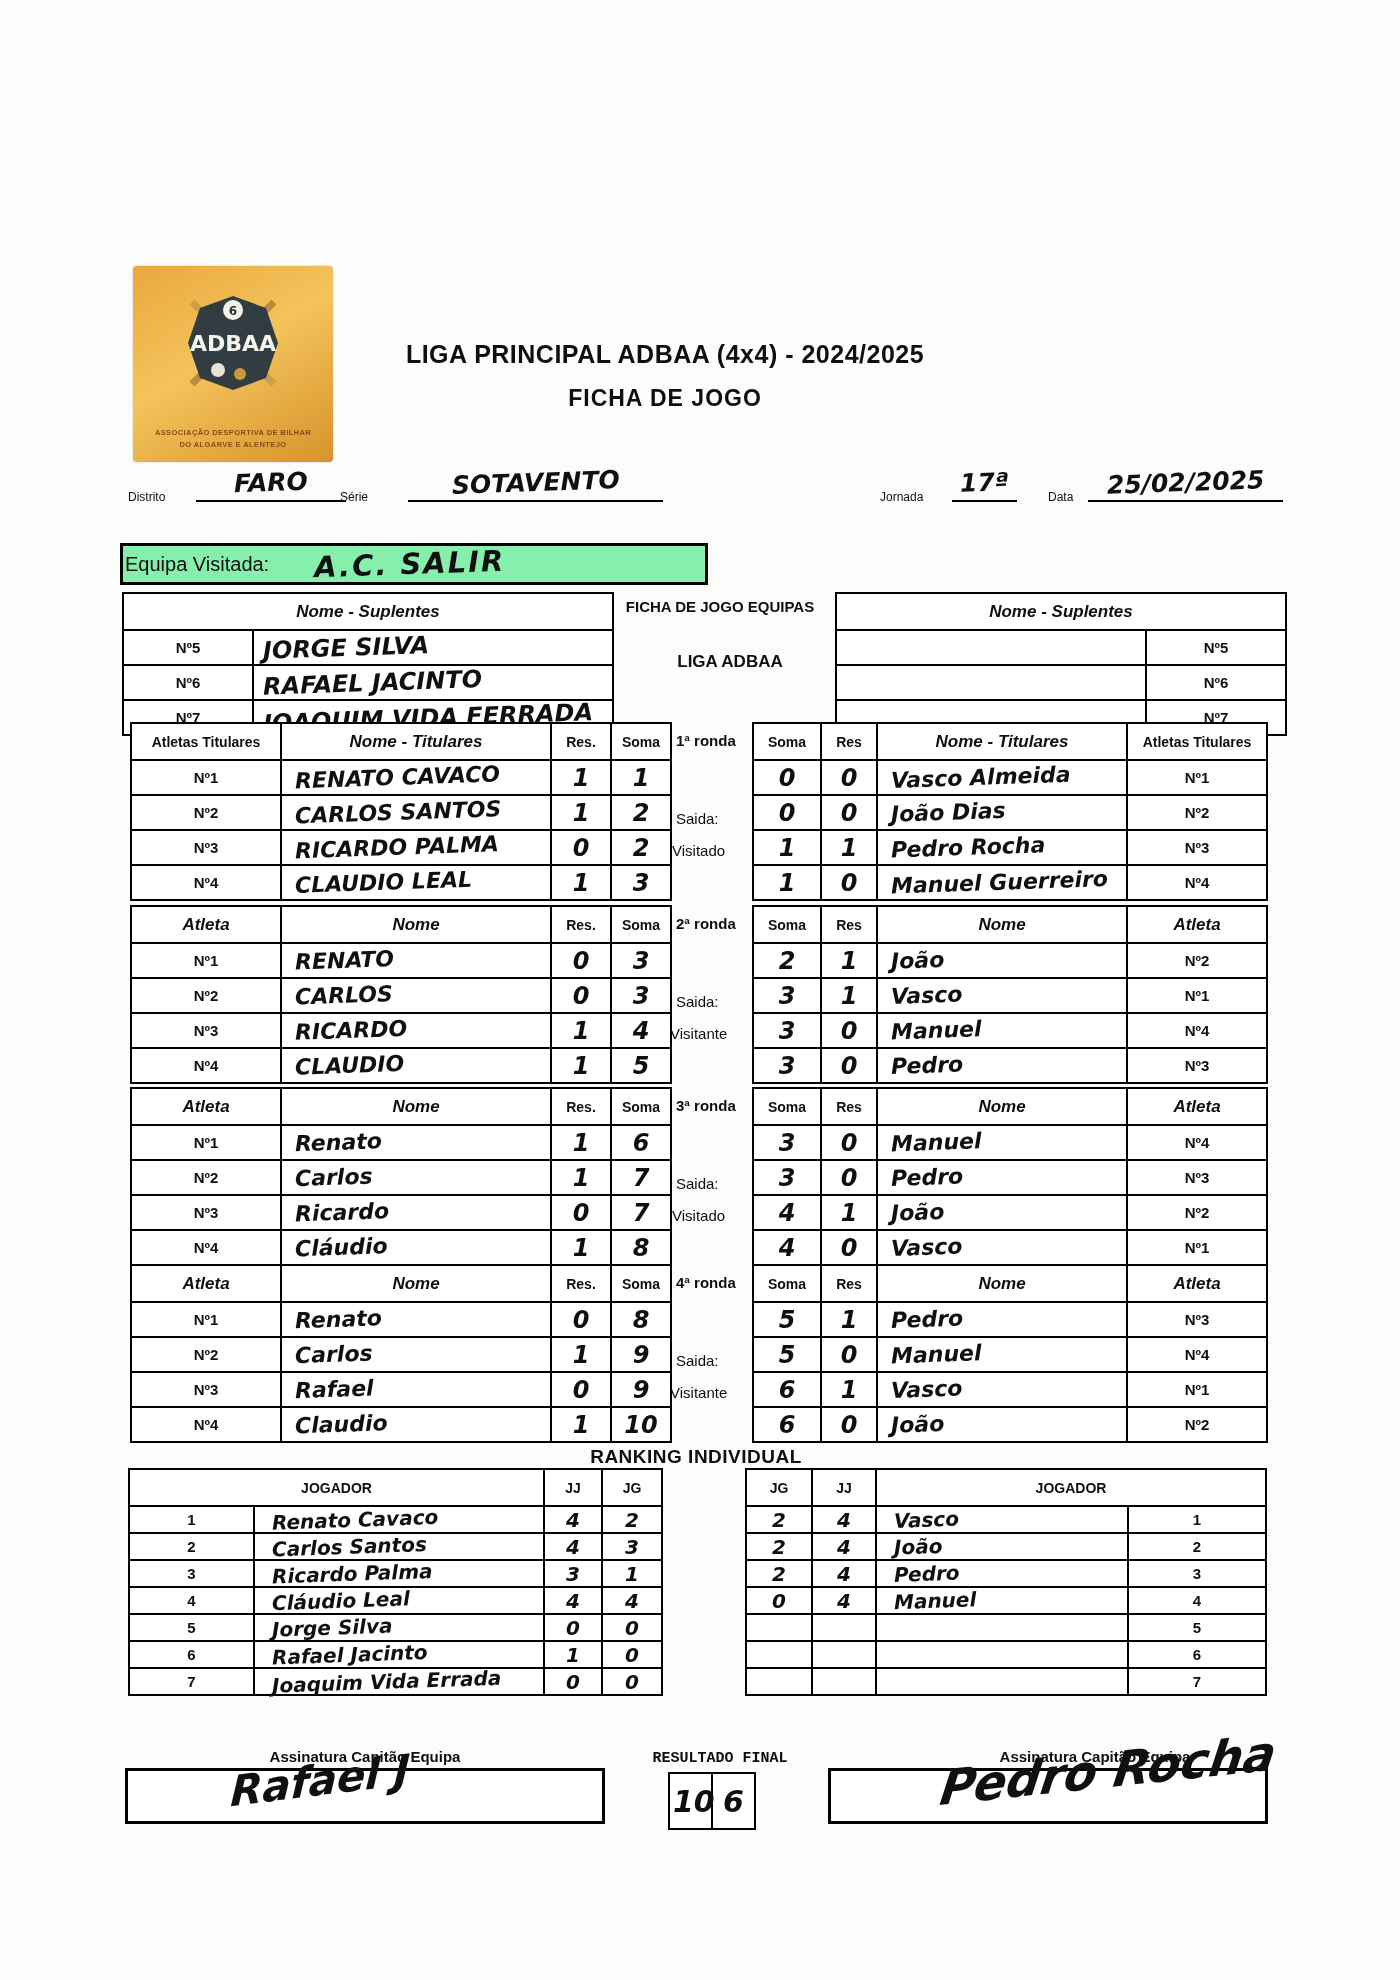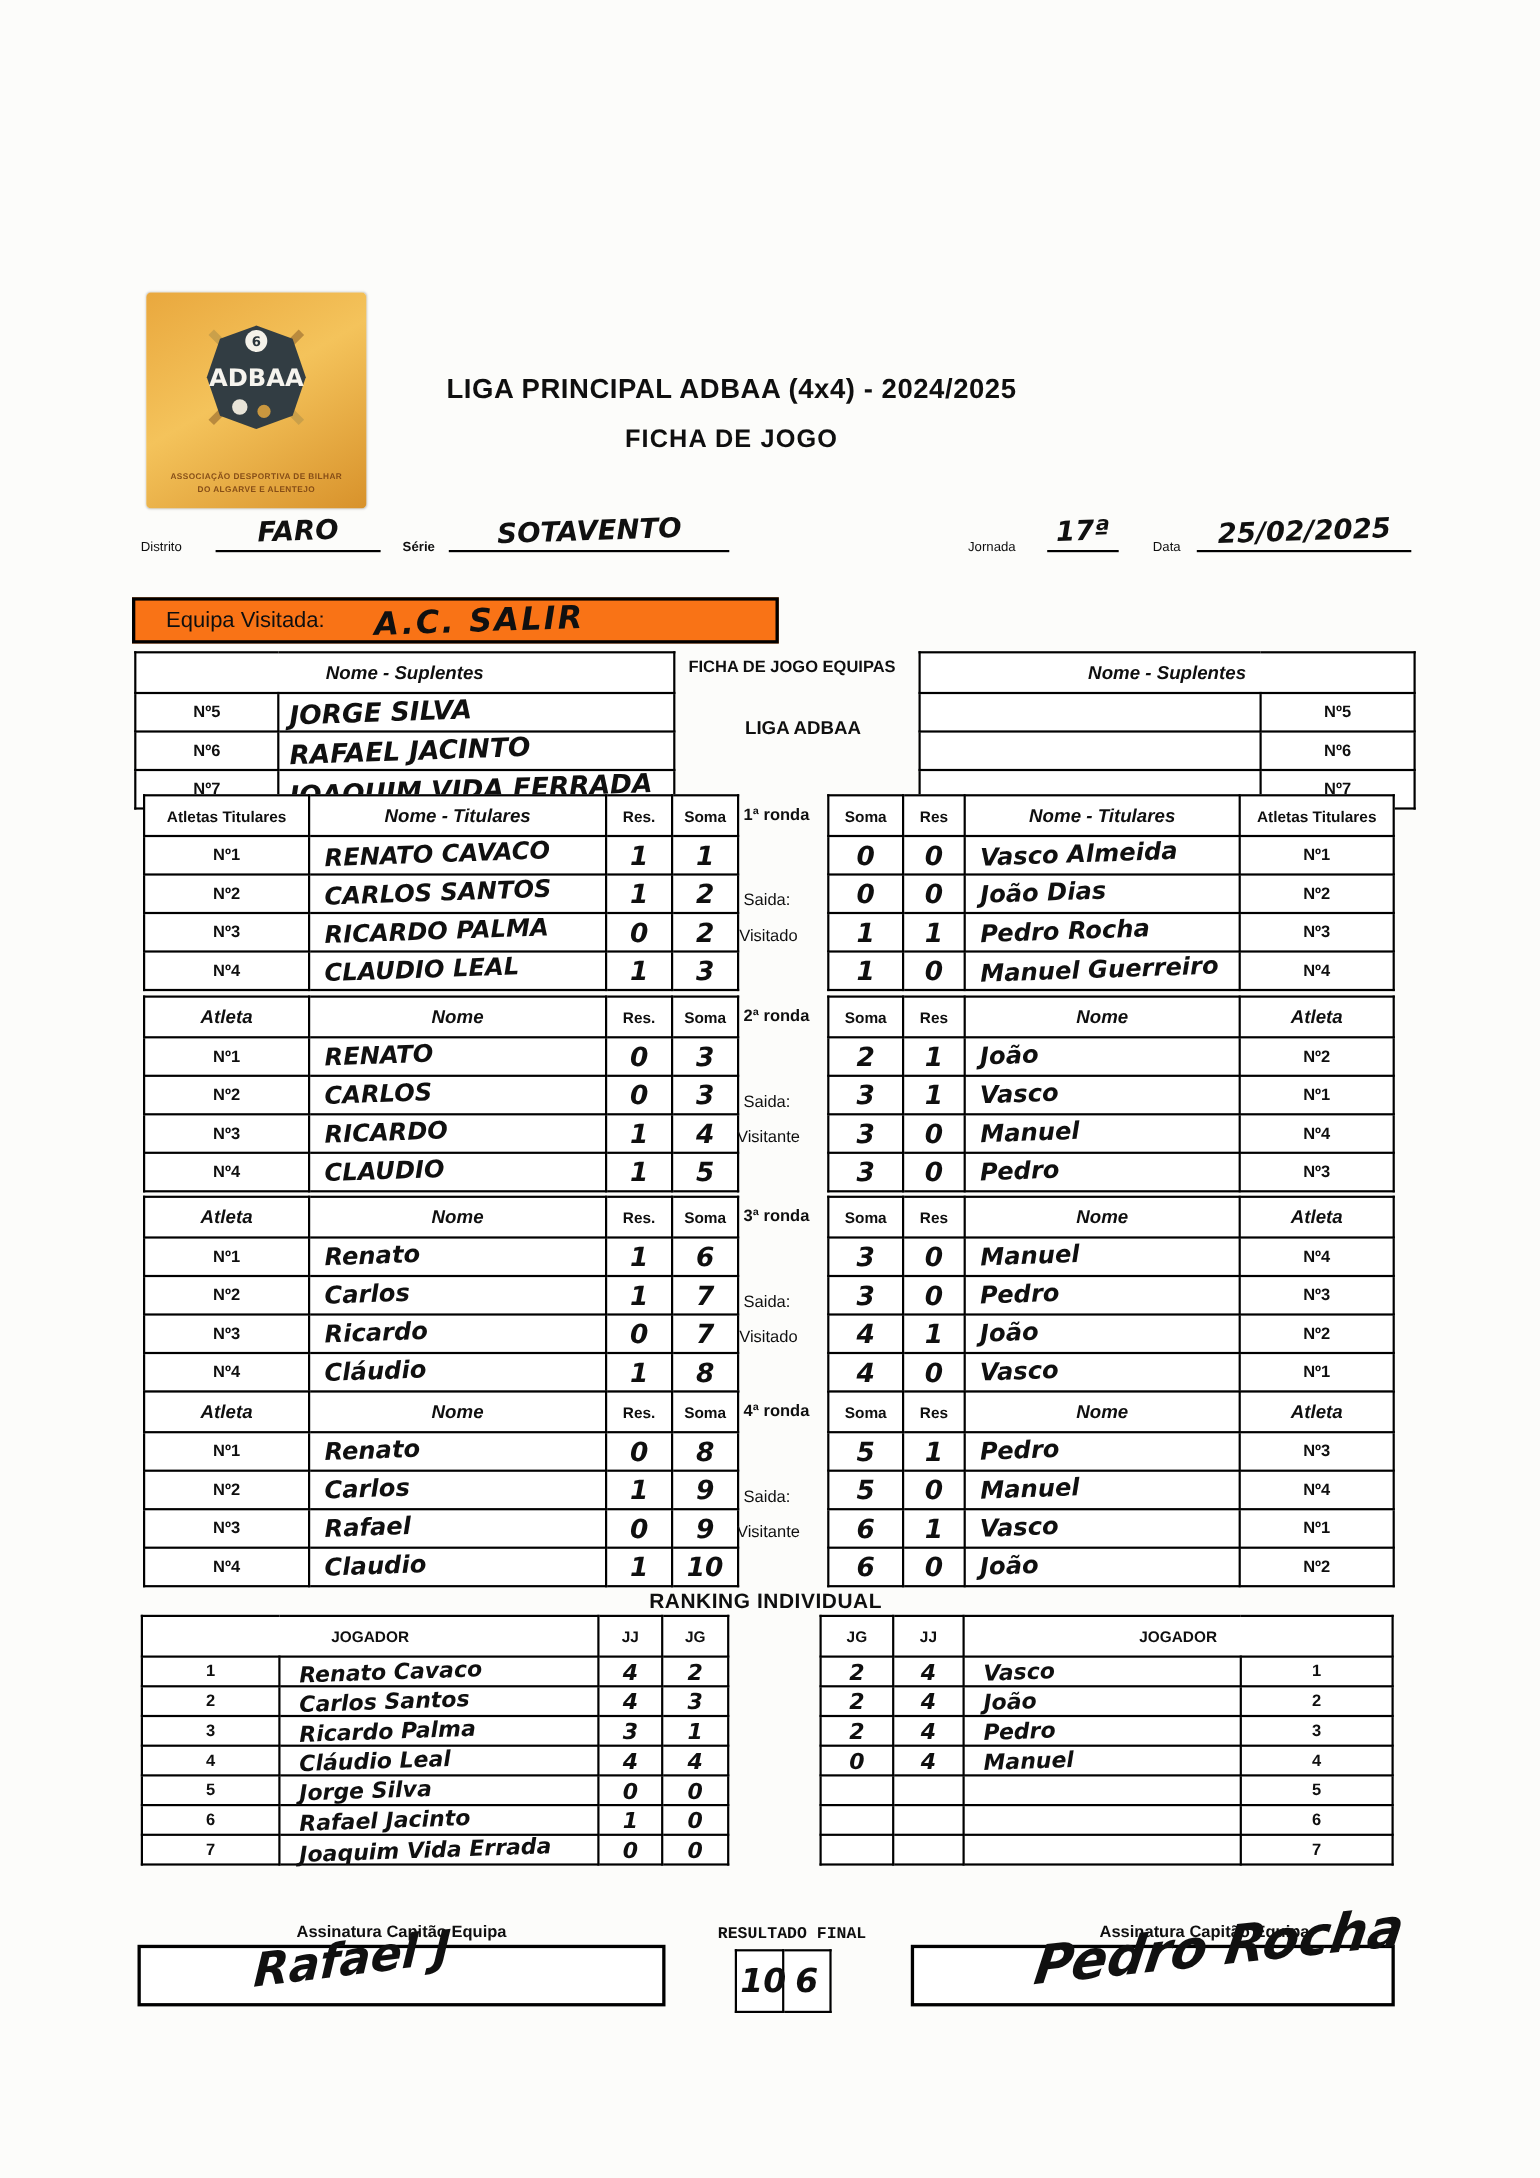--- a/index.html
+++ b/index.html
@@ -19,21 +19,21 @@
   .nm{font-size:22px;padding-left:10px;}
   .supnm{font-size:24px;padding-left:6px;}
   .rknm{font-size:20px;padding-left:14px;}
   
   .title1{font-size:25px;font-weight:bold;letter-spacing:.5px;}
   .title2{font-size:23px;font-weight:bold;margin-top:16px;letter-spacing:1px;}
   .mlabel{font-size:12px;}
   .mblank{border-bottom:2px solid #000;position:absolute;height:30px;text-align:center;}
   .mval{font-size:25px;position:relative;top:-4px;}
   
-  .tbox{border:3px solid #000;height:42px;display:flex;align-items:center;padding:0 28px;font-size:20px;background:#f97316;}
+  .tbox{border:3px solid #000;height:42px;display:flex;align-items:center;padding:0 2px;font-size:20px;background:#86efac;}
   .teamval{font-size:29px;margin-left:45px;letter-spacing:2px;}
   
   .cent1{font-size:15px;font-weight:bold;}
   .cent2{font-size:17px;font-weight:bold;}
   
   .rlabel{font-size:15px;font-weight:bold;}
   .saida{font-size:15px;}
   
   .rk th{height:37px;font-size:14px;}
   .rk td{height:27px;}
@@ -69,21 +69,21 @@
     <div class="abs logosub" style="left:8px;top:158px;width:184px;">DO ALGARVE E ALENTEJO</div>
   </div>
 
   <div class="abs" style="left:360px;top:340px;width:610px;text-align:center;">
     <div class="title1">LIGA PRINCIPAL ADBAA (4x4) - 2024/2025</div>
     <div class="title2">FICHA DE JOGO</div>
   </div>
 
   <div class="abs mlabel" style="left:128px;top:490px;">Distrito</div>
   <div class="mblank" style="left:196px;top:472px;width:150px;"><span class="hw mval">FARO</span></div>
-  <div class="abs mlabel" style="left:366px;top:490px;font-weight:bold;">Série</div>
+  <div class="abs mlabel" style="left:340px;top:490px;">Série</div>
   <div class="mblank" style="left:408px;top:472px;width:255px;"><span class="hw mval">SOTAVENTO</span></div>
   <div class="abs mlabel" style="left:880px;top:490px;">Jornada</div>
   <div class="mblank" style="left:952px;top:472px;width:65px;"><span class="hw mval">17ª</span></div>
   <div class="abs mlabel" style="left:1048px;top:490px;">Data</div>
   <div class="mblank" style="left:1088px;top:472px;width:195px;"><span class="hw mval">25/02/2025</span></div>
 
   <div class="abs tbox" style="left:120px;top:543px;width:588px;">
     <span>Equipa Visitada:</span>
     <span class="hw teamval">A.C. SALIR</span>
   </div>

